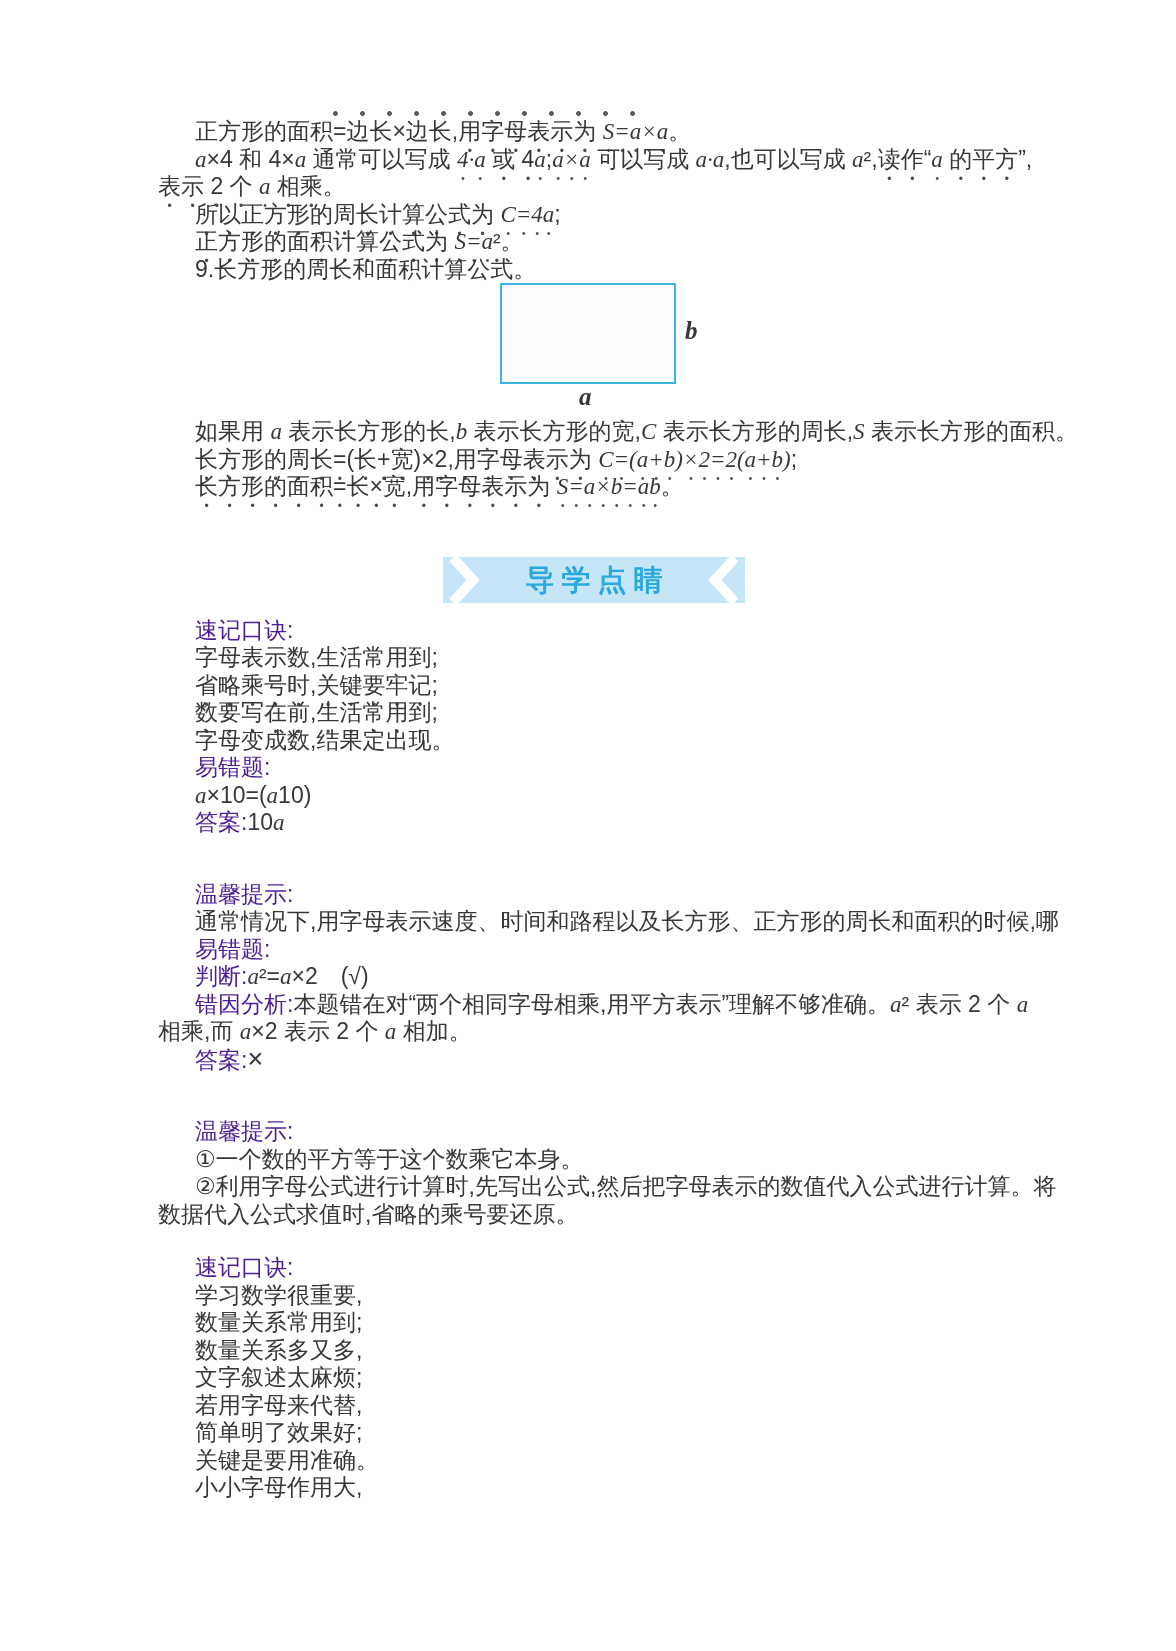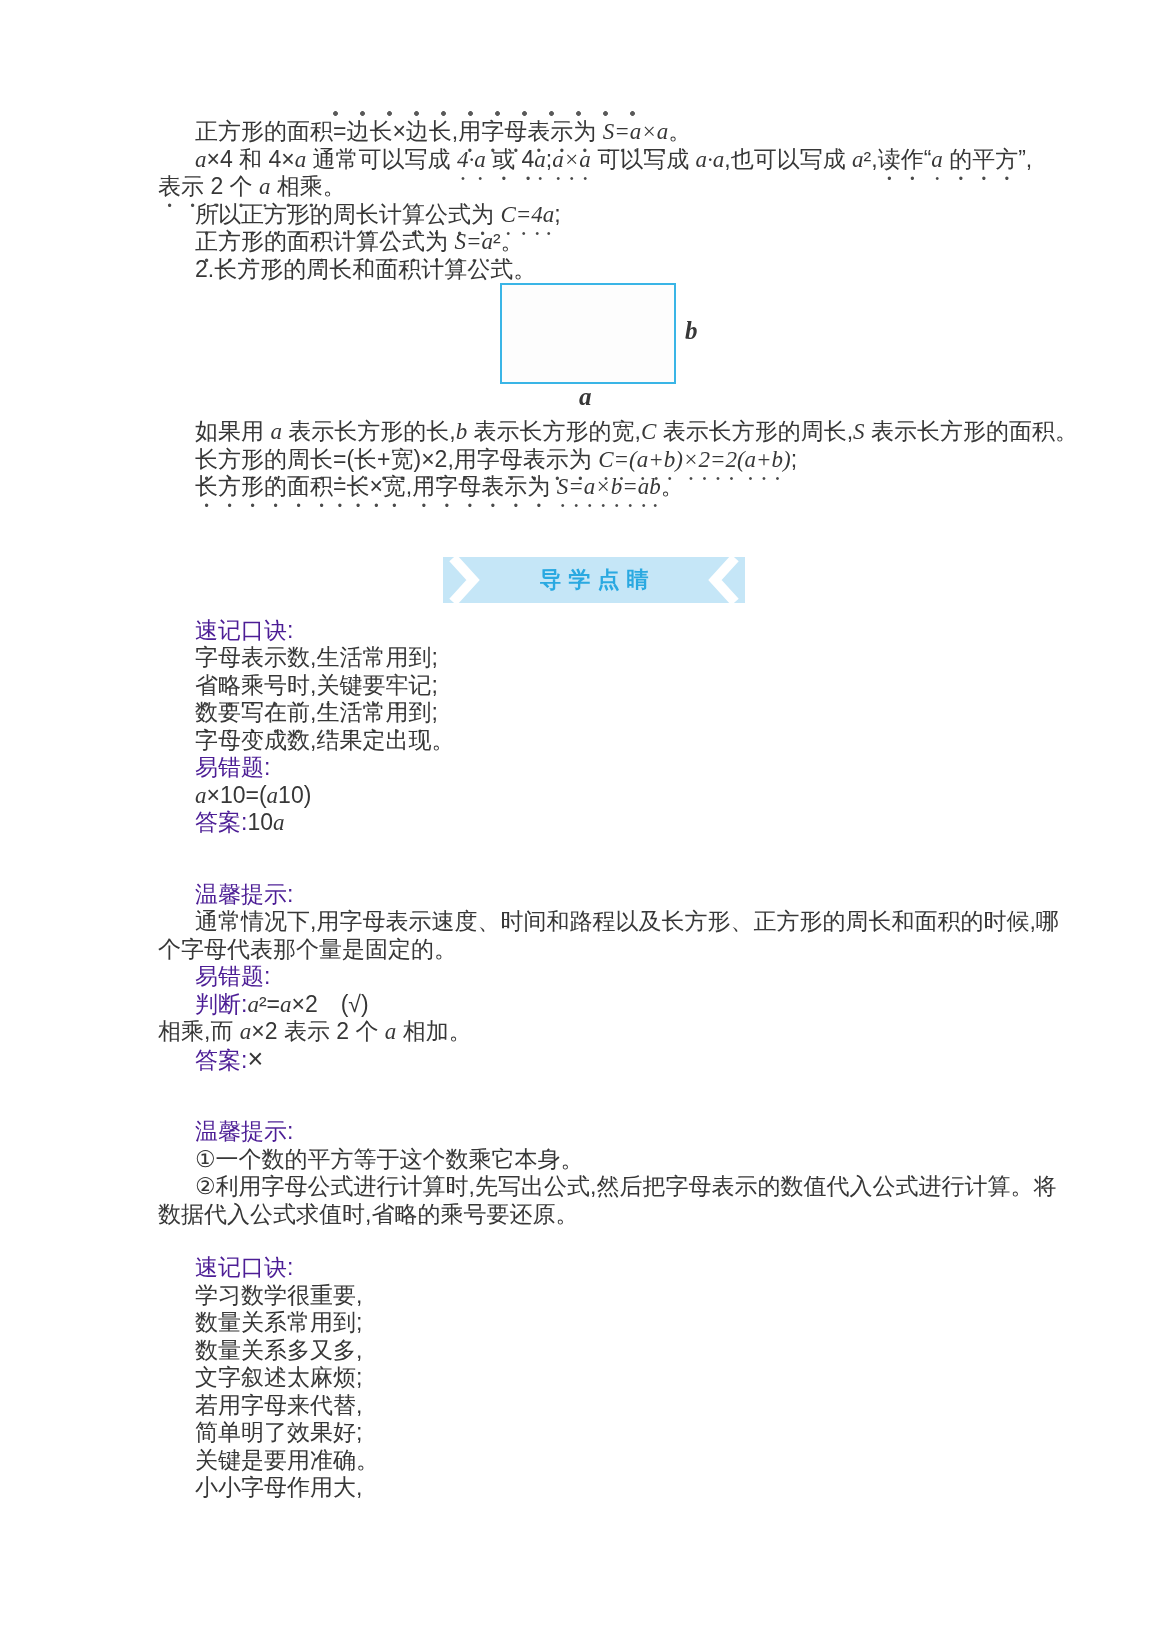--- a/index.html
+++ b/index.html
@@ -35,21 +35,21 @@
   .rect{position:absolute;left:342px;top:0;width:172px;height:97px;border:2.5px solid #3ab5e6;background:#fdfdfd;}
   .side-label{position:absolute;font-family:"Liberation Serif","DejaVu Serif",serif;font-style:italic;font-weight:bold;font-size:25px;}
   .label-b{left:527px;top:34px;}
   .label-a{left:421px;top:100px;}
   
   .banner{
     position:relative;width:302px;height:46px;margin:56px auto 0 auto;
     background:#c5e6f7;display:flex;align-items:center;justify-content:center;
   }
   .banner-title{
-    color:#2aa9e1;font-size:22px;font-weight:bold;letter-spacing:7px;
+    color:#2aa9e1;font-size:29px;font-weight:bold;letter-spacing:7px;
     text-indent:7px;line-height:46px;
   }
   .banner .chev{position:absolute;top:0;}
   .chev-left{left:5px;}
   .chev-right{right:5px;}
   .blockC{margin-top:14px;}
   .blockD{margin-top:44px;}
   .blockE{margin-top:45px;}
   .blockF{margin-top:26px;}
 </style>
@@ -61,21 +61,21 @@
   <div class="top-dots"></div>
 
   <div class="content">
 
     <div>
         <div class="line ind"><span>正方形的面积=边长×边长,</span><span class="em">用字母表示为 </span><span class="em v">S=a×a</span><span class="em">。</span></div>
         <div class="line ind"><span class="v">a</span><span>×4 和 4×</span><span class="v">a</span><span> 通常可以写成 </span><span class="em v">4·a</span><span class="em"> 或 4</span><span class="em v">a</span><span class="em">;</span><span class="em v">a×a</span><span> 可以写成 </span><span class="v">a·a</span><span>,也可以写成 </span><span class="v">a</span><span>²,</span><span class="em">读作“</span><span class="em v">a</span><span class="em"> 的平方”,</span></div>
         <div class="line"><span class="em">表示 2 个 </span><span class="em v">a</span><span class="em"> 相乘。</span></div>
         <div class="line ind"><span class="em">所以正方形的周长计算公式为 </span><span class="em v">C=4a</span><span class="em">;</span></div>
         <div class="line ind"><span class="em">正方形的面积计算公式为 </span><span class="em v">S=a</span><span class="em">²。</span></div>
-        <div class="line ind"><span>2.长方形的周长和面积计算公式。</span></div>
+        <div class="line ind"><span>9.长方形的周长和面积计算公式。</span></div>
       </div>
 
     <div class="diagram">
       <div class="rect"></div>
       <div class="side-label label-b">b</div>
       <div class="side-label label-a">a</div>
     </div>
 
     <div>
         <div class="line ind"><span>如果用 </span><span class="v">a</span><span> 表示长方形的长,</span><span class="v">b</span><span> 表示长方形的宽,</span><span class="v">C</span><span> 表示长方形的周长,</span><span class="v">S</span><span> 表示长方形的面积。</span></div>
@@ -100,23 +100,23 @@
         <div class="line ind"><span class="em">数要写在前,生活常用到;</span></div>
         <div class="line ind"><span>字母变成数,结果定出现。</span></div>
         <div class="line ind"><span class="cy">易错题:</span></div>
         <div class="line ind"><span class="v">a</span><span>×10=(</span><span class="v">a</span><span>10)</span></div>
         <div class="line ind"><span class="cy">答案:</span><span>10</span><span class="v">a</span></div>
       </div>
 
     <div class="blockD">
         <div class="line ind"><span class="cy">温馨提示:</span></div>
         <div class="line ind"><span>通常情况下,用字母表示速度、时间和路程以及长方形、正方形的周长和面积的时候,哪</span></div>
-        <div class="line"><span>个字母代表那个量是固定的。</span></div>
         <div class="line ind"><span class="cy">易错题:</span></div>
         <div class="line ind"><span class="cy">判断:</span><span class="v">a</span><span>²=</span><span class="v">a</span><span>×2  (√)</span></div>
+        <div class="line ind"><span class="cy">错因分析:</span><span>本题错在对“两个相同字母相乘,用平方表示”理解不够准确。</span><span class="v">a</span><span>² 表示 2 个 </span><span class="v">a</span></div>
         <div class="line"><span>相乘,而 </span><span class="v">a</span><span>×2 表示 2 个 </span><span class="v">a</span><span> 相加。</span></div>
         <div class="line ind"><span class="cy">答案:</span><span class="xmark">×</span></div>
       </div>
 
     <div class="blockE">
         <div class="line ind"><span class="cy">温馨提示:</span></div>
         <div class="line ind"><span>①一个数的平方等于这个数乘它本身。</span></div>
         <div class="line ind"><span>②利用字母公式进行计算时,先写出公式,然后把字母表示的数值代入公式进行计算。将</span></div>
         <div class="line"><span>数据代入公式求值时,省略的乘号要还原。</span></div>
       </div>

